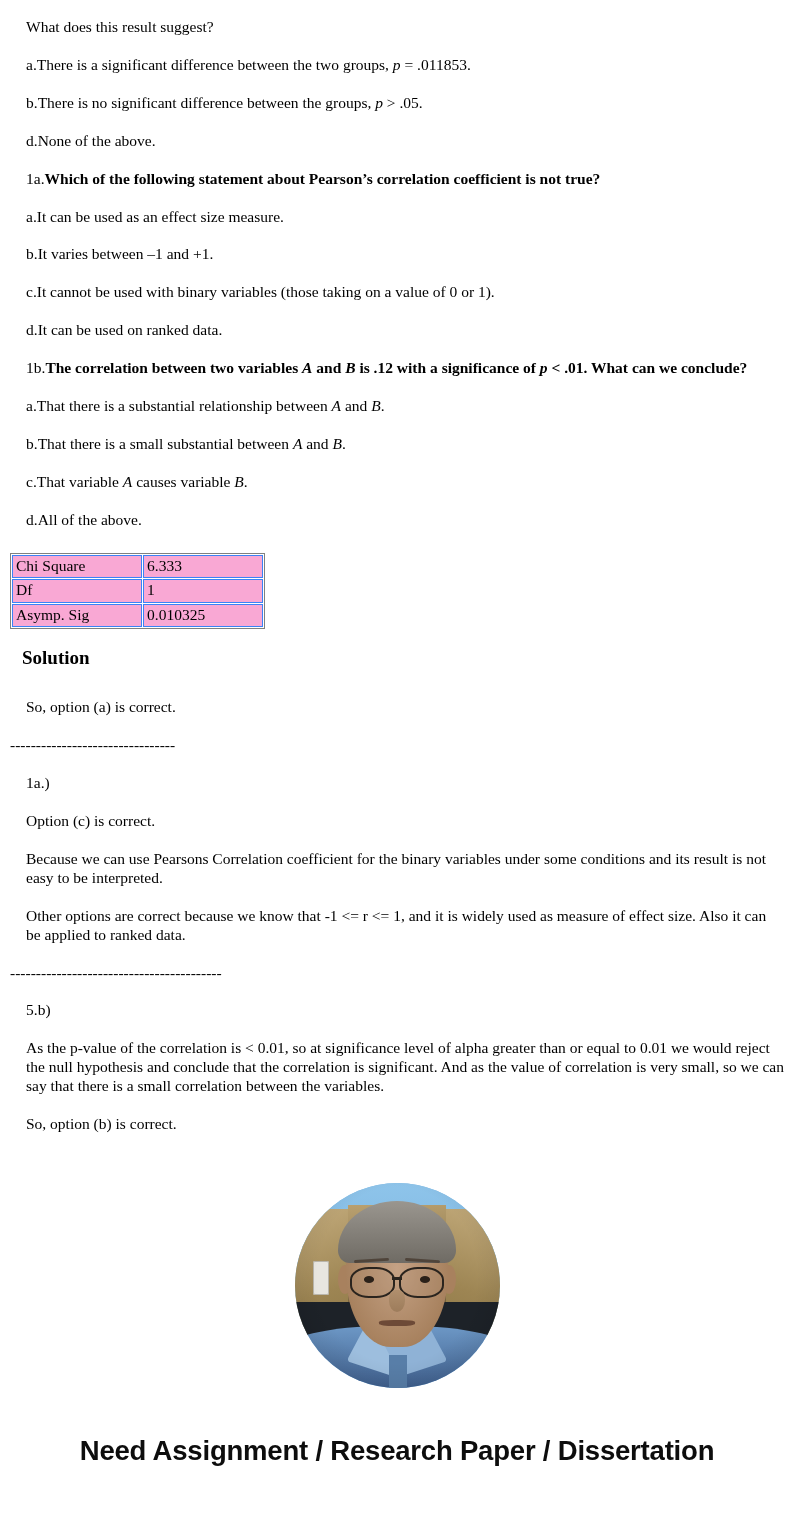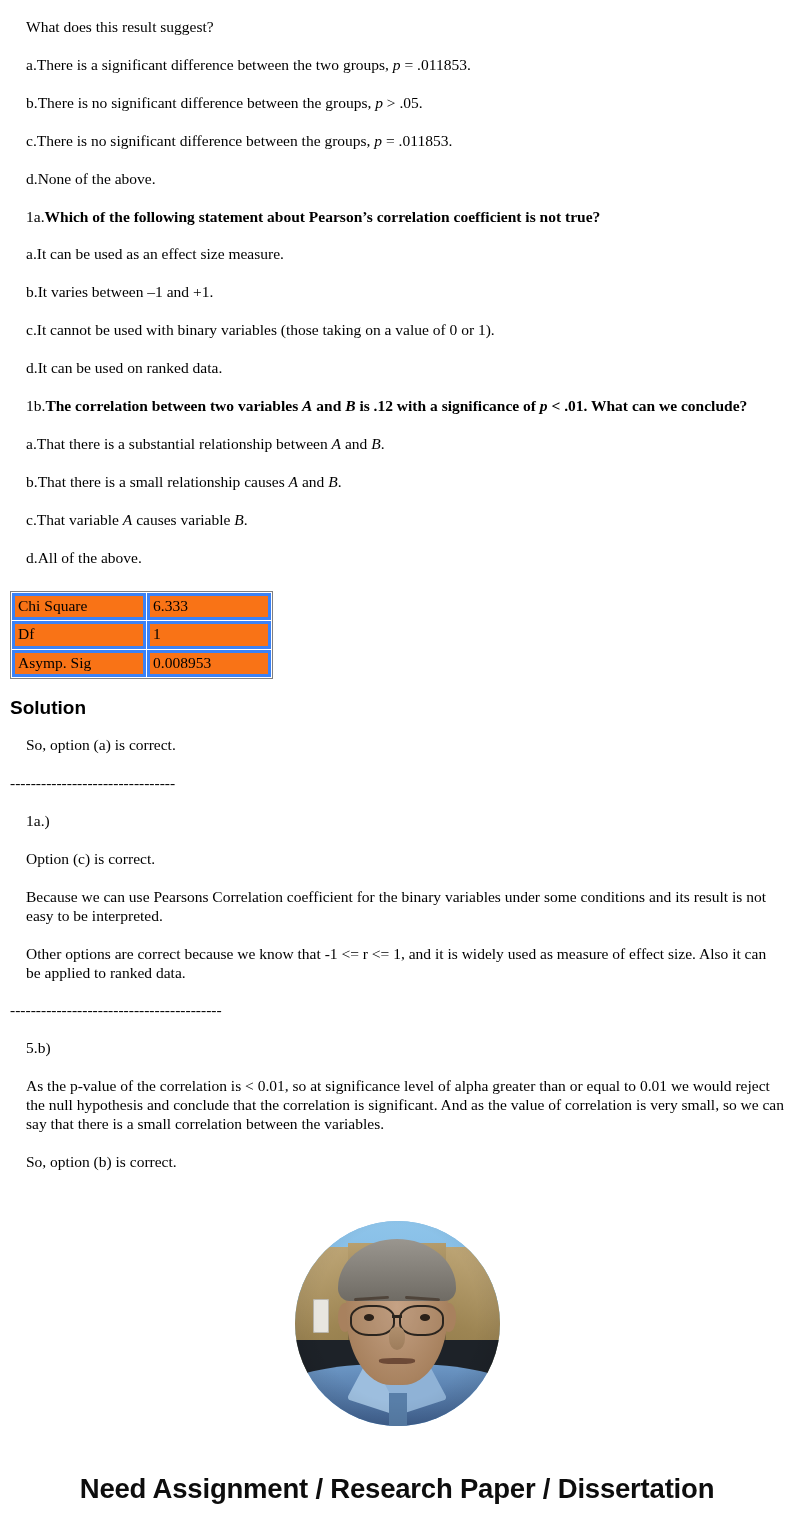--- a/index.html
+++ b/index.html
@@ -41,35 +41,35 @@
   table.result-table {
     border-collapse: separate;
     border-spacing: 1px;
     border: 1px solid #808080;
     margin: 4px 0 18px 0;
     font-size: 15.5px;
     line-height: 1.2;
     table-layout: fixed;
   }
   table.result-table td {
-    border: 3px solid #3b82f6;
+    border: 1px solid #3b82f6;
     padding: 1px 3px 2px 3px;
     vertical-align: top;
-    background: #f97316;
+    background: #f9a8d4;
   }
   table.result-table td.c1 { width: 122px; }
   table.result-table td.c2 { width: 112px; }
 
   h2.solution {
     font-size: 19px;
     font-weight: bold;
-    margin: 0;
+    margin: 12px;
     padding: 0 0 16px 0;
     line-height: 1.2;
-    font-family: Liberation Sans, sans-serif;
+    font-family: Liberation Serif, serif;
   }
   .sep {
     font-size: 15.5px;
     line-height: 1.22;
     letter-spacing: 0px;
     margin: 0;
     padding: 0 0 19px 0;
     white-space: pre;
   }
   
@@ -212,54 +212,53 @@
 <body>
 
 <div class="page">
 
   <p class="para">What does this result suggest?</p>
 
   <p class="para"><span>a.</span><span>There is a significant difference between the two groups, </span><i>p</i><span> = .011853.</span></p>
 
   <p class="para"><span>b.</span><span>There is no significant difference between the groups, </span><i>p</i><span> &gt; .05.</span></p>
 
-  <p class="para"><span>c.</span><span>There is no significant difference between the groups, </span><i>p</i><span> = .011853.</span></p>
 
   <p class="para"><span>d.</span><span>None of the above.</span></p>
 
   <p class="para"><span class="q-prefix">1a.</span><span class="q-bold">Which of the following statement about Pearson’s correlation coefficient is not true?</span></p>
 
   <p class="para">a.It can be used as an effect size measure.</p>
   <p class="para">b.It varies between –1 and +1.</p>
   <p class="para">c.It cannot be used with binary variables (those taking on a value of 0 or 1).</p>
   <p class="para">d.It can be used on ranked data.</p>
 
   <p class="para"><span class="q-prefix">1b.</span><span class="q-bold"><span>The correlation between two variables </span><i>A</i><span> and </span><i>B</i><span> is .12 with a significance of </span><i>p</i><span> &lt; .01. What can we conclude?</span></span></p>
 
   <p class="para"><span>a.</span><span>That there is a substantial relationship between </span><i>A</i><span> and </span><i>B</i><span>.</span></p>
 
-  <p class="para"><span>b.</span><span>That there is a small relationship causes </span><i>A</i><span> and </span><i>B</i><span>.</span></p>
+  <p class="para"><span>b.</span><span>That there is a small substantial between </span><i>A</i><span> and </span><i>B</i><span>.</span></p>
 
   <p class="para"><span>c.</span><span>That variable </span><i>A</i><span> causes variable </span><i>B</i><span>.</span></p>
 
   <p class="para"><span>d.</span><span>All of the above.</span></p>
 
   <table class="result-table">
     <tbody>
       <tr>
         <td class="c1">Chi Square</td>
         <td class="c2">6.333</td>
       </tr>
       <tr>
         <td class="c1">Df</td>
         <td class="c2">1</td>
       </tr>
       <tr>
         <td class="c1">Asymp. Sig</td>
-        <td class="c2">0.008953</td>
+        <td class="c2">0.010325</td>
       </tr>
     </tbody>
   </table>
 
   <h2 class="solution">Solution</h2>
 
   <p class="para">So, option (a) is correct.</p>
   <p class="sep">--------------------------------</p>
   <p class="para">1a.)</p>
   <p class="para">Option (c) is correct.</p>

